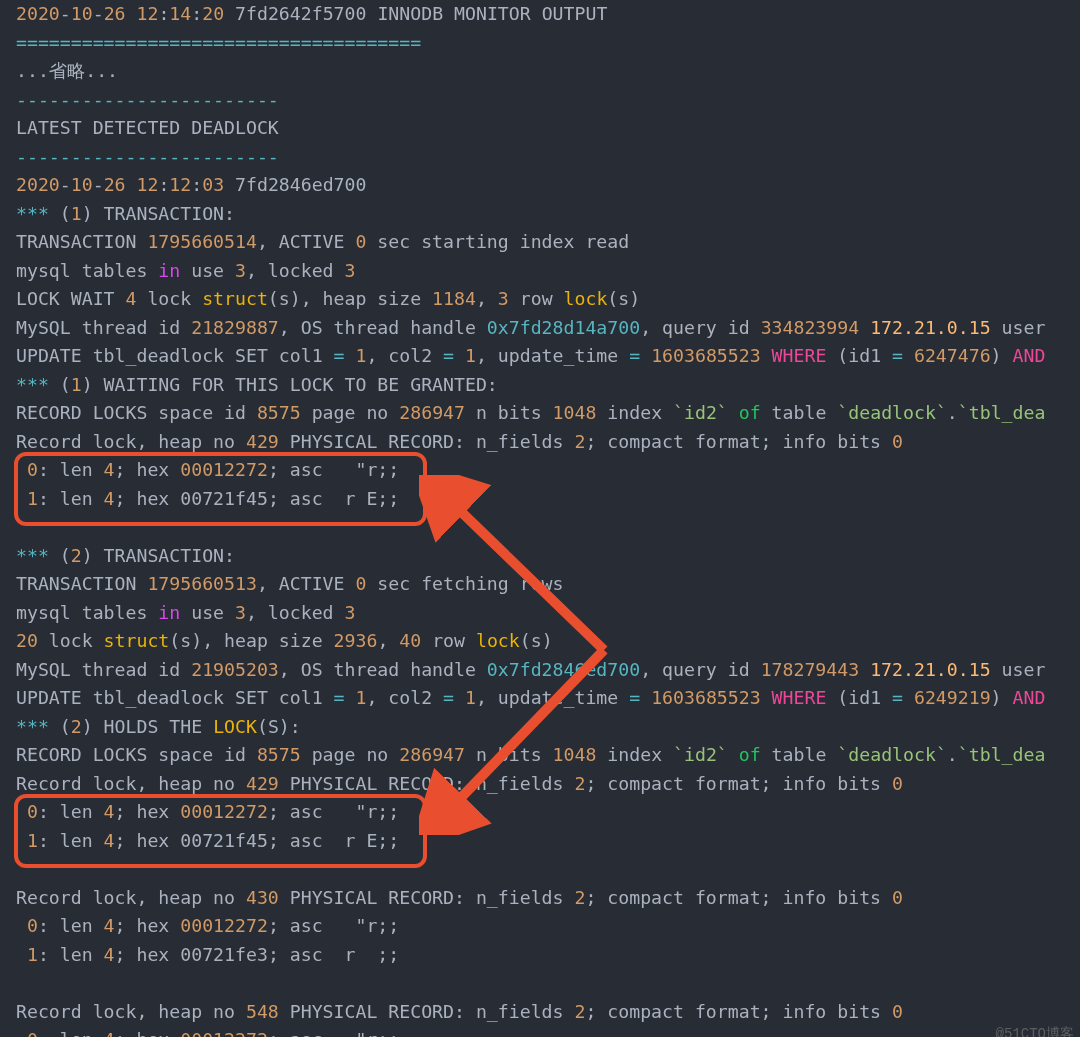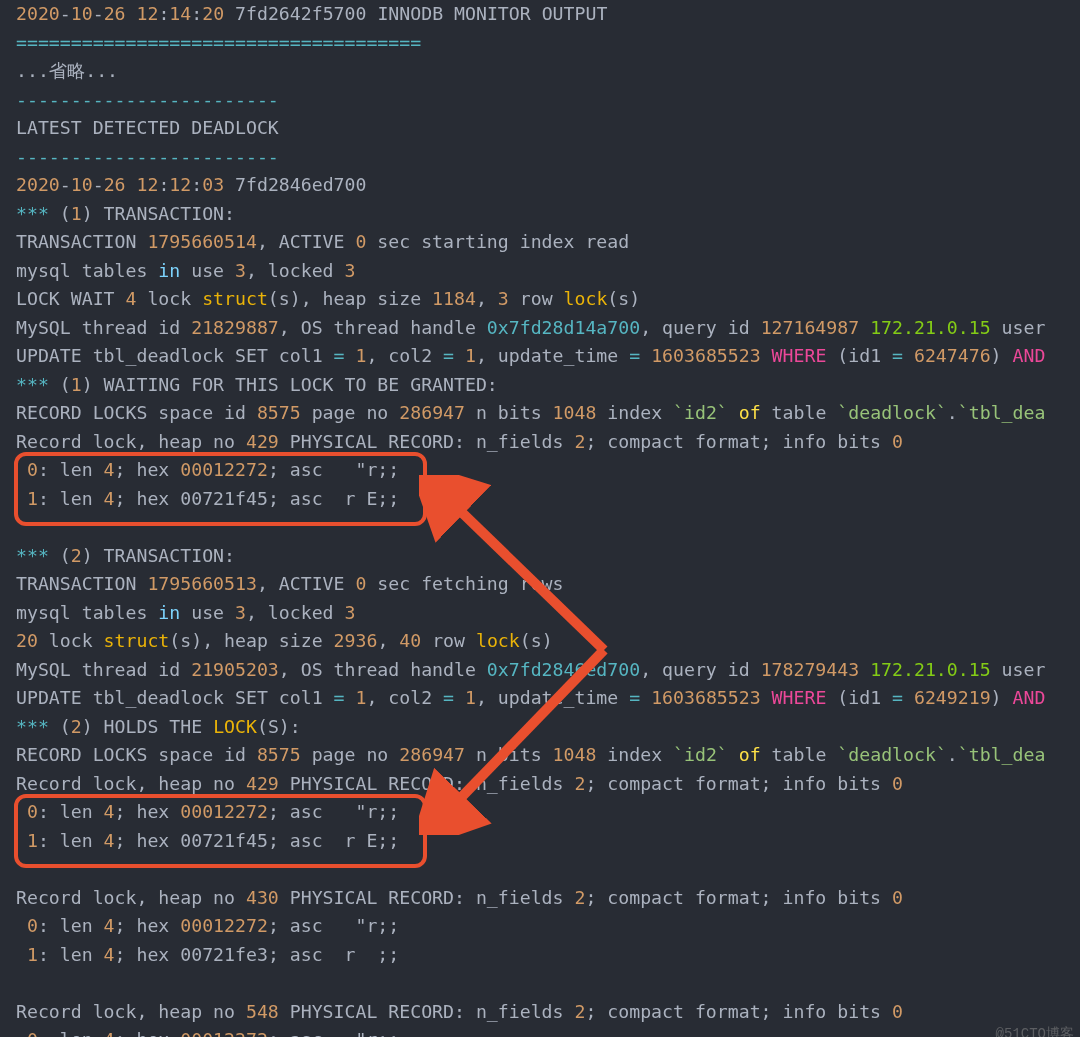--- a/index.html
+++ b/index.html
@@ -6,44 +6,44 @@
     font-family:"SFMono-Regular",Consolas,"Liberation Mono",Menlo,monospace;
     font-size:18.2px;line-height:28.5px;width:1080px;overflow:hidden}
   .wrap{position:relative;padding:0 16px}
   pre{margin:0;white-space:pre}
   .n{color:#d19a66}       
   .kw{color:#ec4899}       
   .rd{color:#eab308}       
   .cy{color:#56b6c2}       
   .gr{color:#98c379}       
   .eq{color:#56b6c2}       
-  .of{color:#fde047}       
-  .in{color:#7dd3fc}      
-  .ips{color:#84cc16}
+  .of{color:#22c55e}       
+  .in{color:#d946ef}      
+  .ips{color:#fdba74}
   .box{position:absolute;border:4px solid #e94f2e;border-radius:12px;
        box-sizing:border-box;pointer-events:none}
   .arrow{position:absolute;pointer-events:none}
   .watermark{position:absolute;right:6px;bottom:6px;color:#888;font-size:14px;opacity:.55}
 </style>
 </head>
 <body>
 
 <div class="wrap">
 <pre><span><span class="n">2020</span>-<span class="n">10</span>-<span class="n">26</span> <span class="n">12</span>:<span class="n">14</span>:<span class="n">20</span> <span>7fd2642f5700</span> INNODB MONITOR OUTPUT</span>
 <span class="cy">=====================================</span>
 <span>...省略...</span>
 <span class="cy">------------------------</span>
 <span>LATEST DETECTED DEADLOCK</span>
 <span class="cy">------------------------</span>
 <span><span class="n">2020</span>-<span class="n">10</span>-<span class="n">26</span> <span class="n">12</span>:<span class="n">12</span>:<span class="n">03</span> <span>7fd2846ed700</span></span>
 <span><span class="cy">***</span> (<span class="n">1</span>) TRANSACTION:</span>
 <span>TRANSACTION <span class="n">1795660514</span>, ACTIVE <span class="n">0</span> sec starting index read</span>
 <span>mysql tables <span class="in">in</span> use <span class="n">3</span>, locked <span class="n">3</span></span>
 <span>LOCK WAIT <span class="n">4</span> lock <span class="rd">struct</span>(s), heap size <span class="n">1184</span>, <span class="n">3</span> row <span class="rd">lock</span>(s)</span>
-<span>MySQL thread id <span class="n">21829887</span>, OS thread handle <span class="cy">0x7fd28d14a700</span>, query id <span class="n">127164987</span> <span class="ips">172.21.0.15</span> user</span>
+<span>MySQL thread id <span class="n">21829887</span>, OS thread handle <span class="cy">0x7fd28d14a700</span>, query id <span class="n">334823994</span> <span class="ips">172.21.0.15</span> user</span>
 <span>UPDATE tbl_deadlock SET col1 <span class="eq">=</span> <span class="n">1</span>, col2 <span class="eq">=</span> <span class="n">1</span>, update_time <span class="eq">=</span> <span class="n">1603685523</span> <span class="kw">WHERE</span> (id1 <span class="eq">=</span> <span class="n">6247476</span>) <span class="kw">AND </span></span>
 <span><span class="cy">***</span> (<span class="n">1</span>) WAITING FOR THIS LOCK TO BE GRANTED:</span>
 <span>RECORD LOCKS space id <span class="n">8575</span> page no <span class="n">286947</span> n bits <span class="n">1048</span> index <span class="gr">`id2`</span> <span class="of">of</span> table <span class="gr">`deadlock`</span>.<span class="gr">`tbl_dea</span></span>
 <span>Record lock, heap no <span class="n">429</span> PHYSICAL RECORD: n_fields <span class="n">2</span>; compact format; info bits <span class="n">0</span></span>
 <span> <span class="n">0</span>: len <span class="n">4</span>; hex <span class="n">00012272</span>; asc   "r;;</span>
 <span> <span class="n">1</span>: len <span class="n">4</span>; hex <span>00721f45</span>; asc  r E;;</span>
 
 <span><span class="cy">***</span> (<span class="n">2</span>) TRANSACTION:</span>
 <span>TRANSACTION <span class="n">1795660513</span>, ACTIVE <span class="n">0</span> sec fetching rows</span>
 <span>mysql tables <span class="in">in</span> use <span class="n">3</span>, locked <span class="n">3</span></span>

